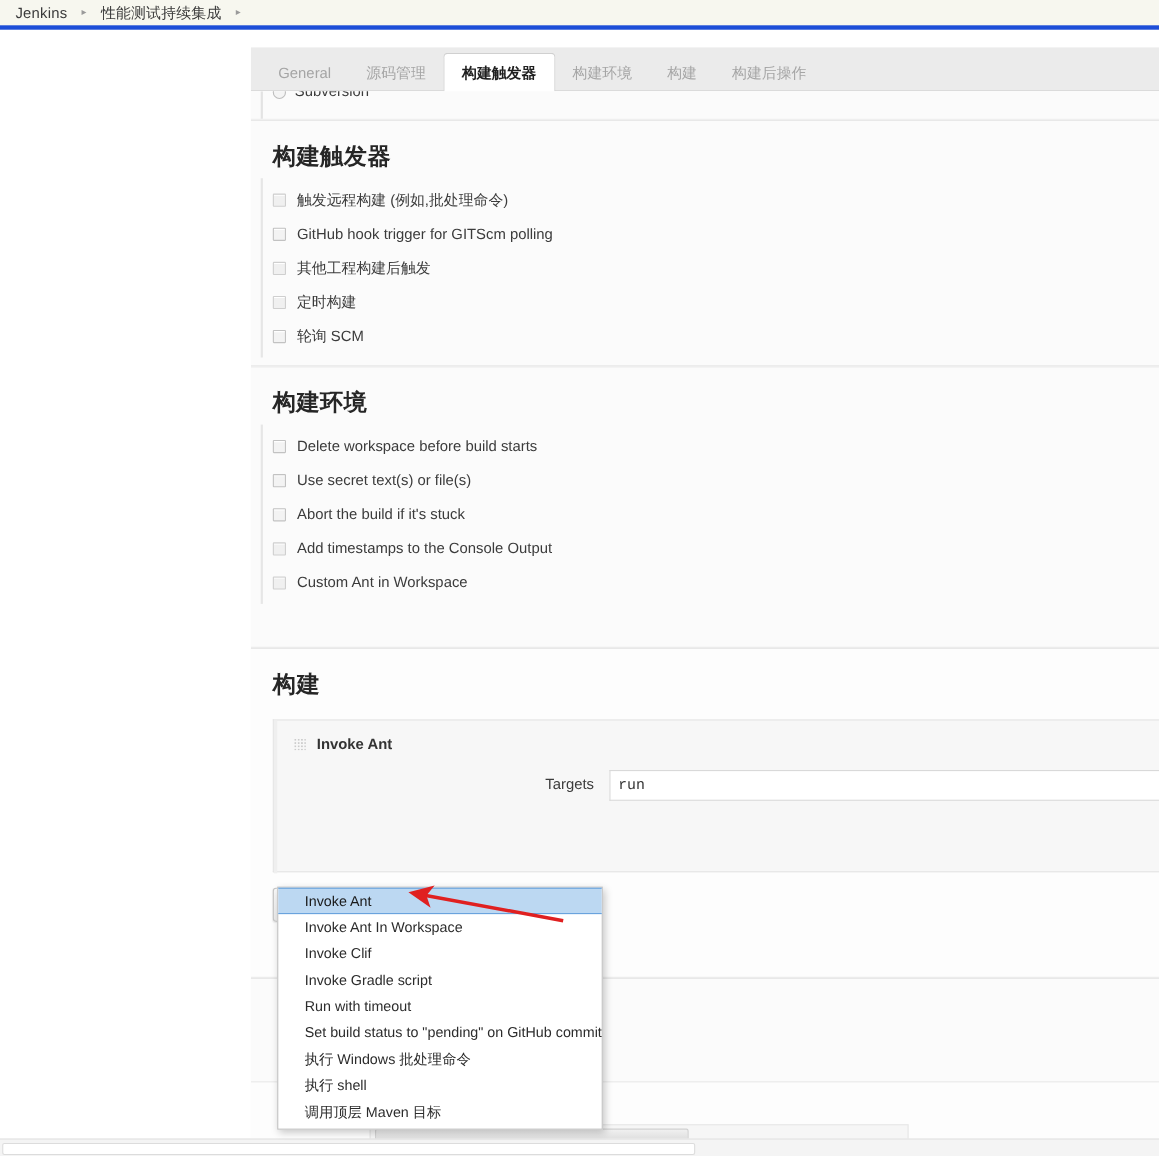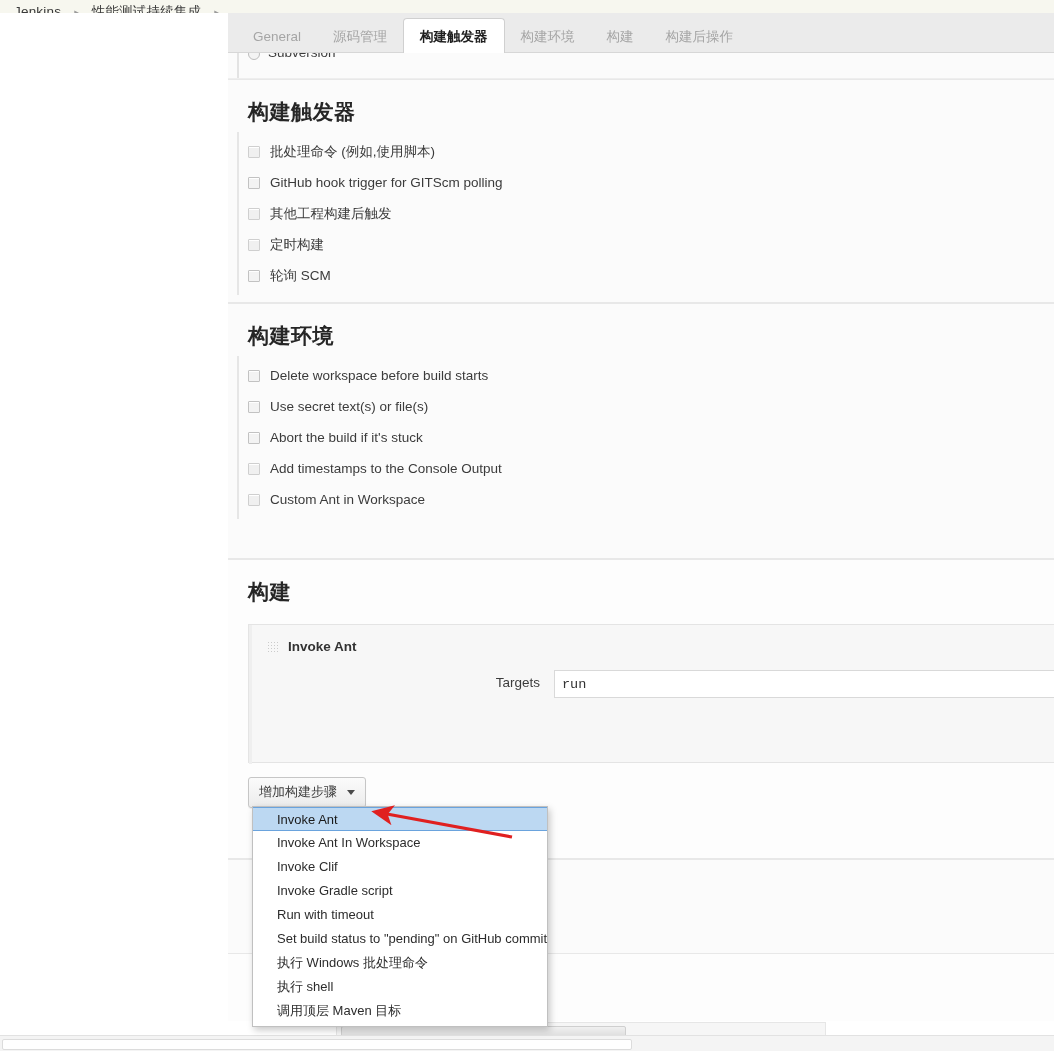--- a/index.html
+++ b/index.html
@@ -27,21 +27,21 @@
     font-size: 13.5px; color: #4a4a4a; letter-spacing: .2px;
   }
   .crumb.link { color: #3a3a3a; }
   .crumb-sep {
     color: #9a9a9a; font-size: 9px; margin: 0 13px 0 13px;
     position: relative; top: 0px;
   }
 
   
   .page-body {
-    position: absolute; left: 0; top: 13px; width: 1054px; height: 1008px;
+    position: absolute; left: 0; top: 43px; width: 1054px; height: 1008px;
     background: #ffffff;
   }
   .sidebar-col {
     position: absolute; left: 0; top: 0; width: 228px; height: 1008px;
     background: #ffffff;
   }
   .content-col {
     position: absolute; left: 228px; top: 0; width: 826px; height: 1008px;
     background: #fbfbfb;
     overflow: hidden;
@@ -286,21 +286,21 @@
             <span class="cut-label">Subversion</span>
           </div>
         </div>
 
         <div class="section" style="top:26px; height:224px;">
           <div class="section-title">构建触发器</div>
           <div class="opt-list">
             <div class="opt-rail"></div>
             <div class="opt-row">
               <span class="cbox dim"></span>
-              <span class="opt-label">批处理命令 (例如,使用脚本)</span>
+              <span class="opt-label">触发远程构建 (例如,批处理命令)</span>
             </div>
             <div class="opt-row">
               <span class="cbox"></span>
               <span class="opt-label">GitHub hook trigger for GITScm polling</span>
             </div>
             <div class="opt-row">
               <span class="cbox dim"></span>
               <span class="opt-label">其他工程构建后触发</span>
             </div>
             <div class="opt-row">

